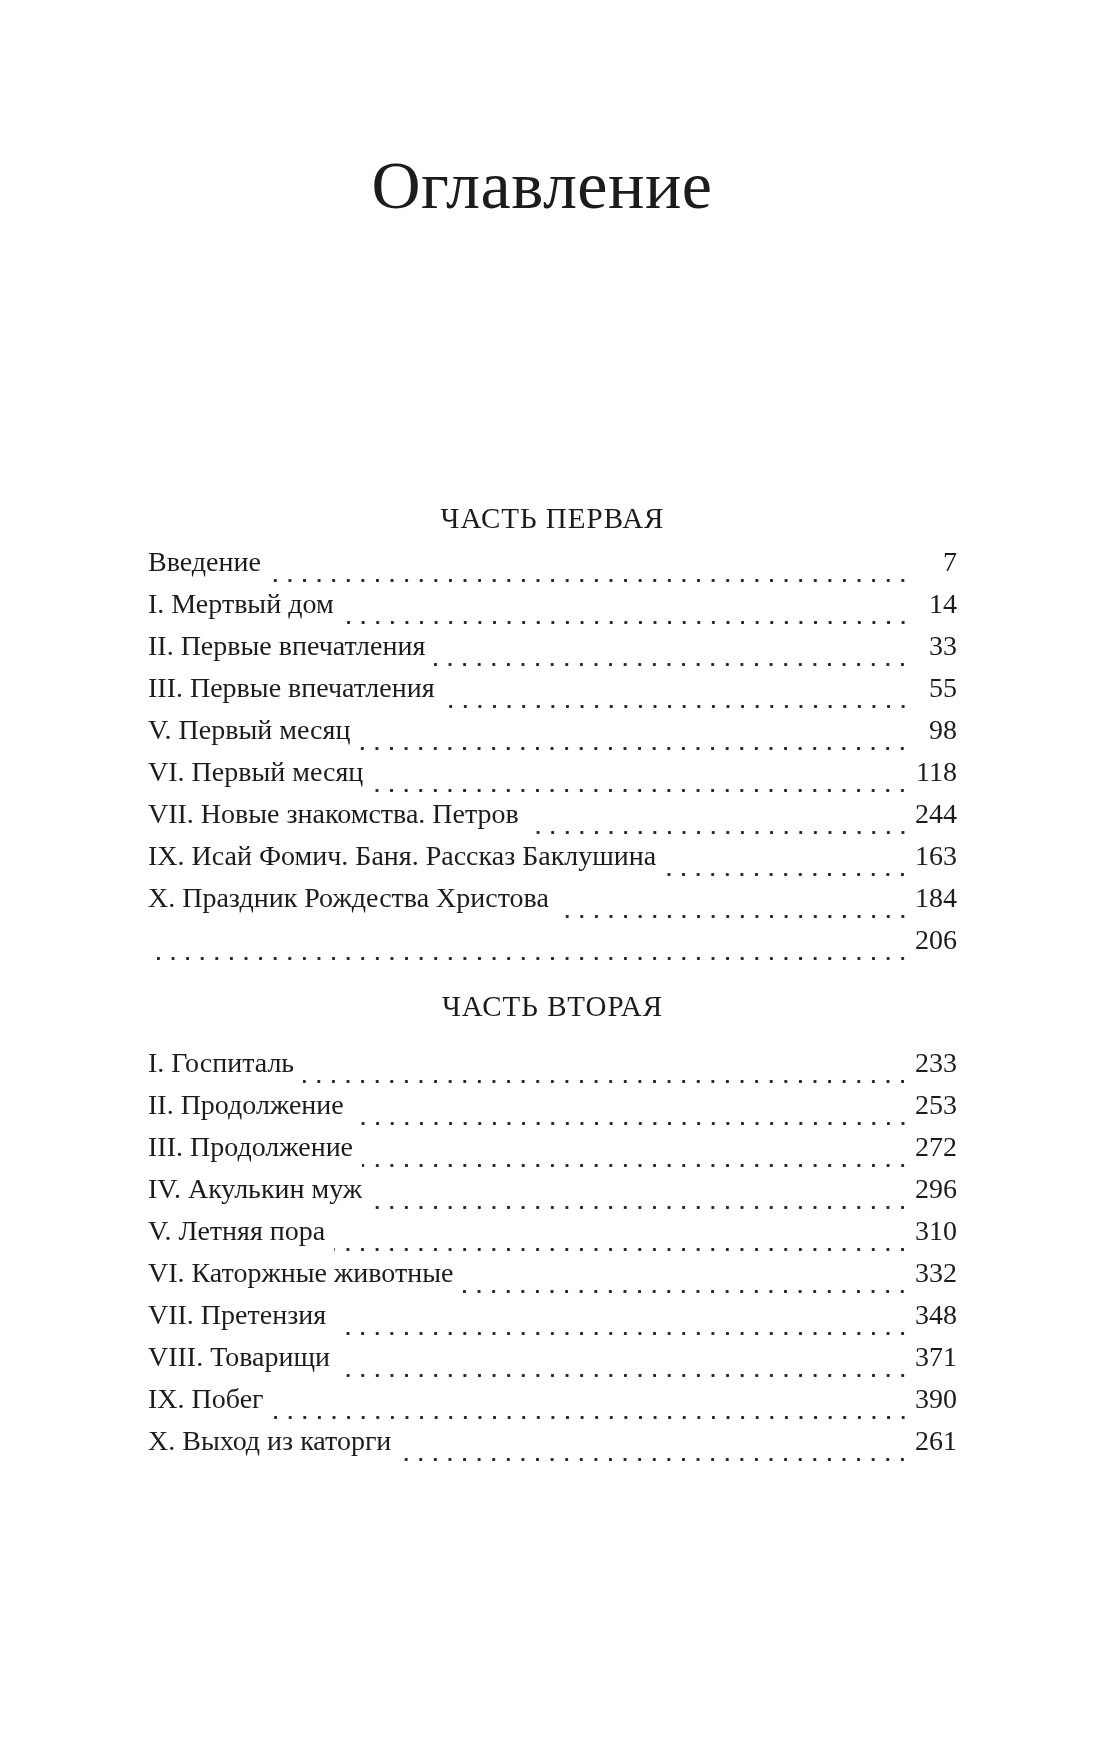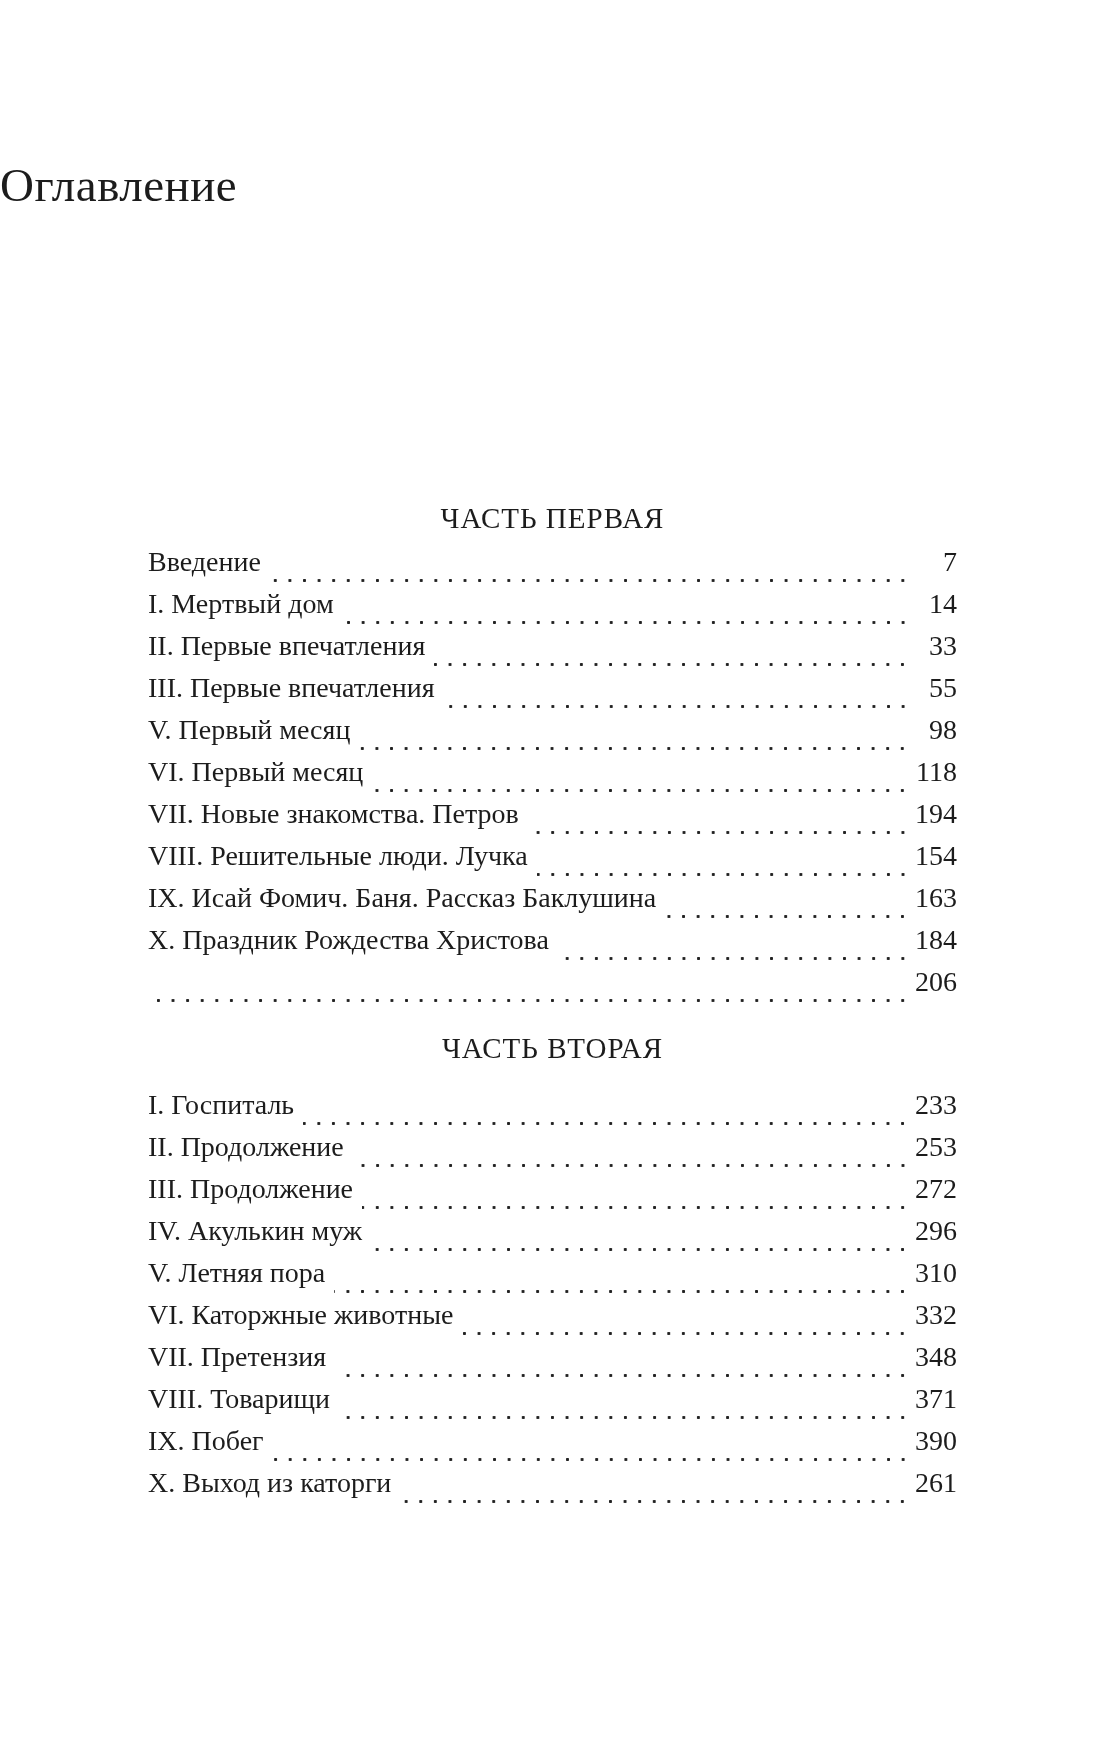--- a/index.html
+++ b/index.html
@@ -11,24 +11,24 @@
     width: 1100px;
     height: 1746px;
     position: relative;
     overflow: hidden;
     font-family: "Liberation Serif", "DejaVu Serif", serif;
     color: #1c1c1c;
     -webkit-font-smoothing: antialiased;
   }
   .page-title {
     margin: 150px 16px 0 0;
-    font-size: 47px;
+    font-size: 68px;
     line-height: 70px;
     font-weight: 400;
-    text-align: left;
+    text-align: center;
     letter-spacing: 0.5px;
     color: #1c1c1c;
   }
   .toc {
     margin-left: 148px;
     width: 809px;
   }
   .part-heading {
     margin: 0;
     font-size: 29px;
@@ -110,28 +110,23 @@
 
   <div class="entry">
     <span class="entry-label">VI. Первый месяц</span>
     <span class="leader"></span>
     <span class="pagenum">118</span>
   </div>
 
   <div class="entry">
     <span class="entry-label">VII. Новые знакомства. Петров</span>
     <span class="leader"></span>
-    <span class="pagenum">194</span>
-  </div>
-
-  <div class="entry">
-    <span class="entry-label">VIII. Решительные люди. Лучка</span>
-    <span class="leader"></span>
-    <span class="pagenum">154</span>
-  </div>
+    <span class="pagenum">244</span>
+  </div>
+
 
   <div class="entry">
     <span class="entry-label">IX. Исай Фомич. Баня. Рассказ Баклушина</span>
     <span class="leader"></span>
     <span class="pagenum">163</span>
   </div>
 
   <div class="entry">
     <span class="entry-label">X. Праздник Рождества Христова</span>
     <span class="leader"></span>

